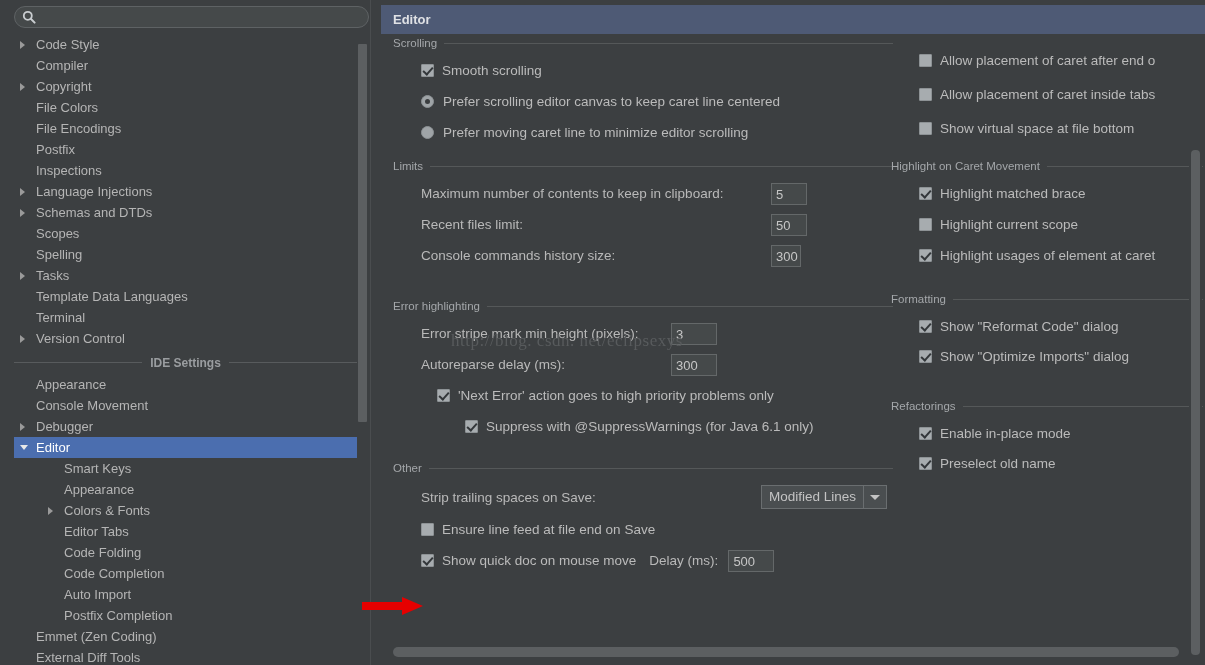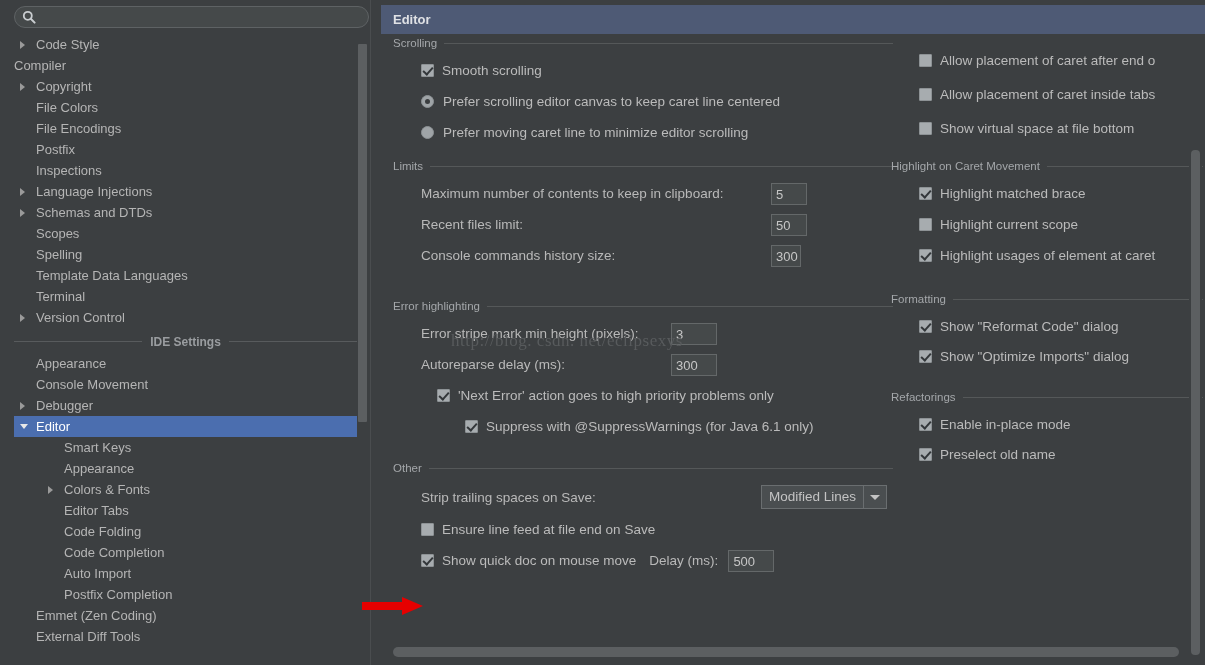--- a/index.html
+++ b/index.html
@@ -352,30 +352,31 @@
           <circle cx="5.8" cy="5.8" r="4" fill="none" stroke="#c9cdd0" stroke-width="1.8"></circle>
           <line x1="8.8" y1="8.8" x2="12.6" y2="12.6" stroke="#c9cdd0" stroke-width="2" stroke-linecap="round"></line>
         </svg>
       </span>
       <input id="search-input" type="text" placeholder="" style="">
     </div>
 
     <div id="tree-viewport">
       <div id="project-list">
           <div class="tree-row"><span class="arrow" style="left: 6px;"></span><span class="label" style="margin-left: 22px;">Code Style</span></div>
-          <div class="tree-row"><span class="label" style="">Compiler</span></div>
+          <div class="tree-row"><span class="label" style="margin-left: 22px;">Compiler</span></div>
           <div class="tree-row"><span class="arrow" style="left: 6px;"></span><span class="label" style="margin-left: 22px;">Copyright</span></div>
           <div class="tree-row"><span class="label" style="margin-left: 22px;">File Colors</span></div>
           <div class="tree-row"><span class="label" style="margin-left: 22px;">File Encodings</span></div>
           <div class="tree-row"><span class="label" style="margin-left: 22px;">Postfix</span></div>
           <div class="tree-row"><span class="label" style="margin-left: 22px;">Inspections</span></div>
           <div class="tree-row"><span class="arrow" style="left: 6px;"></span><span class="label" style="margin-left: 22px;">Language Injections</span></div>
           <div class="tree-row"><span class="arrow" style="left: 6px;"></span><span class="label" style="margin-left: 22px;">Schemas and DTDs</span></div>
           <div class="tree-row"><span class="label" style="margin-left: 22px;">Scopes</span></div>
           <div class="tree-row"><span class="label" style="margin-left: 22px;">Spelling</span></div>
+          <div class="tree-row"><span class="arrow" style="left: 6px;"></span><span class="label" style="margin-left: 22px;">Tasks</span></div>
           <div class="tree-row"><span class="label" style="margin-left: 22px;">Template Data Languages</span></div>
           <div class="tree-row"><span class="label" style="margin-left: 22px;">Terminal</span></div>
           <div class="tree-row"><span class="arrow" style="left: 6px;"></span><span class="label" style="margin-left: 22px;">Version Control</span></div>
         </div>
       <div id="group-sep">
         <div class="line left"></div>
         <div class="gtext">IDE Settings</div>
         <div class="line"></div>
       </div>
       <div id="ide-list">
@@ -535,21 +536,21 @@
         </div>
         <div class="row indent1 tight">
           <span class="cb checked"></span>
           <span class="rowtext">Show "Reformat Code" dialog</span>
         </div>
         <div class="row indent1 tight">
           <span class="cb checked"></span>
           <span class="rowtext">Show "Optimize Imports" dialog</span>
         </div>
 
-        <div class="sect" style="margin-top:17px;">
+        <div class="sect" style="margin-top:26px;">
           <span class="stitle">Refactorings</span>
           <span class="sline"></span>
         </div>
         <div class="row indent1 tight">
           <span class="cb checked"></span>
           <span class="rowtext">Enable in-place mode</span>
         </div>
         <div class="row indent1 tight">
           <span class="cb checked"></span>
           <span class="rowtext">Preselect old name</span>

